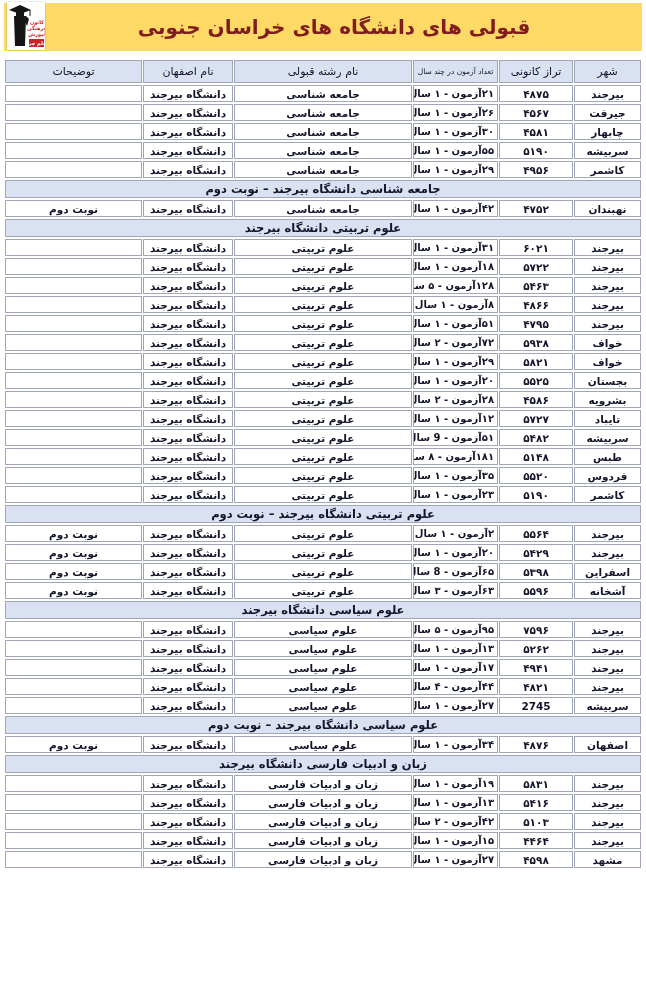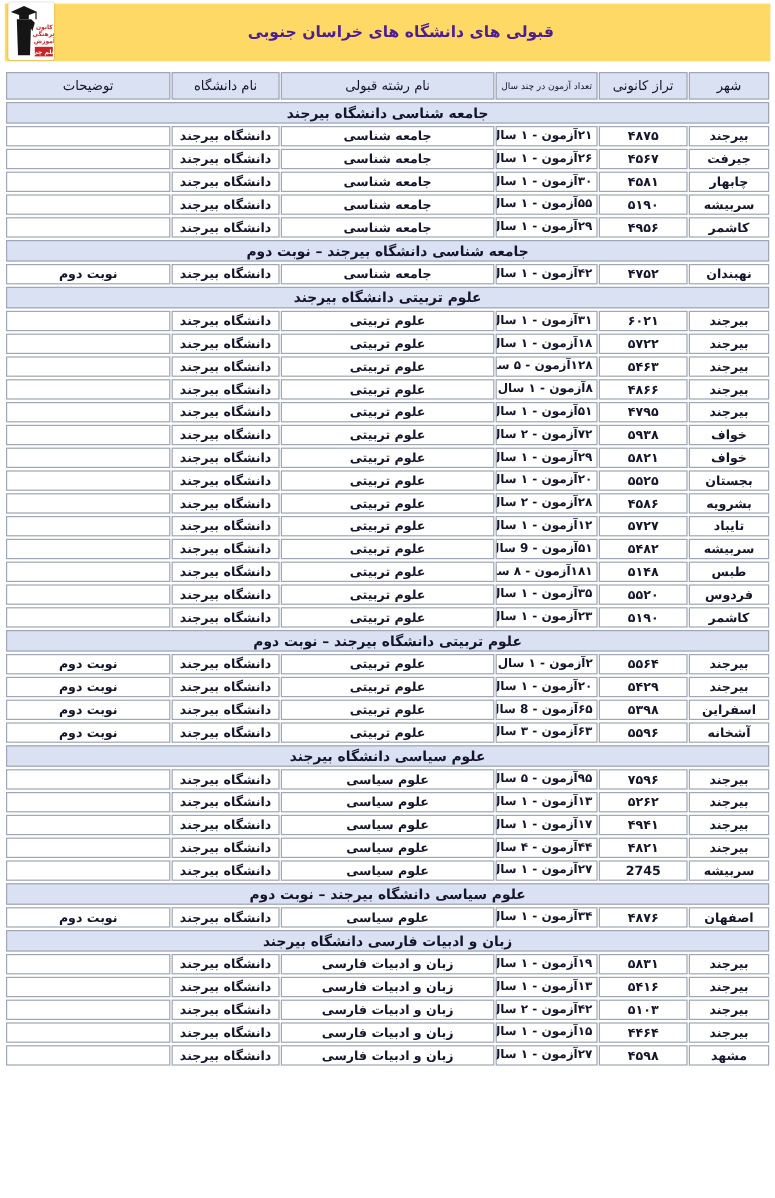--- a/index.html
+++ b/index.html
@@ -21,23 +21,23 @@
   .banner {
     position: relative;
     margin: 3px 4px 0 4px;
     height: 48px;
     background: #ffd966;
     display: flex;
     align-items: center;
     justify-content: center;
   }
   .banner-title {
-    font-size: 13px;
+    font-size: 20px;
     font-weight: bold;
-    color: #4c1d95;
+    color: #7f1d1d;
     letter-spacing: 0;
     margin-left: 22px;
   }
   .logo {
     position: absolute;
     right: auto;
     left: 3px;
     top: -1px;
     width: 38px;
     height: 48px;
@@ -135,28 +135,25 @@
         <col style="width:178px">
         <col style="width:90px">
         <col style="width:137px">
       </colgroup>
       <thead>
           <tr>
             <th class="col-city">شهر</th>
             <th class="col-score">تراز کانونی</th>
             <th class="col-exams">تعداد آزمون در چند سال</th>
             <th class="col-major">نام رشته قبولی</th>
-            <th class="col-university">نام دانشگاه</th>
+            <th class="col-university">نام اصفهان</th>
             <th class="col-notes">توضیحات</th>
           </tr>
         </thead>
       <tbody>
-          <tr class="section-row">
-            <td colspan="6">جامعه شناسی دانشگاه بیرجند</td>
-          </tr>
           <tr class="data-row">
             <td class="cell-city">بیرجند</td>
             <td class="cell-score">۴۸۷۵</td>
             <td class="cell-exams">۲۱آزمون - ۱ سال</td>
             <td class="cell-major">جامعه شناسی</td>
             <td class="cell-university">دانشگاه بیرجند</td>
             <td class="cell-notes"></td>
           </tr>
           <tr class="data-row">
             <td class="cell-city">جیرفت</td>

